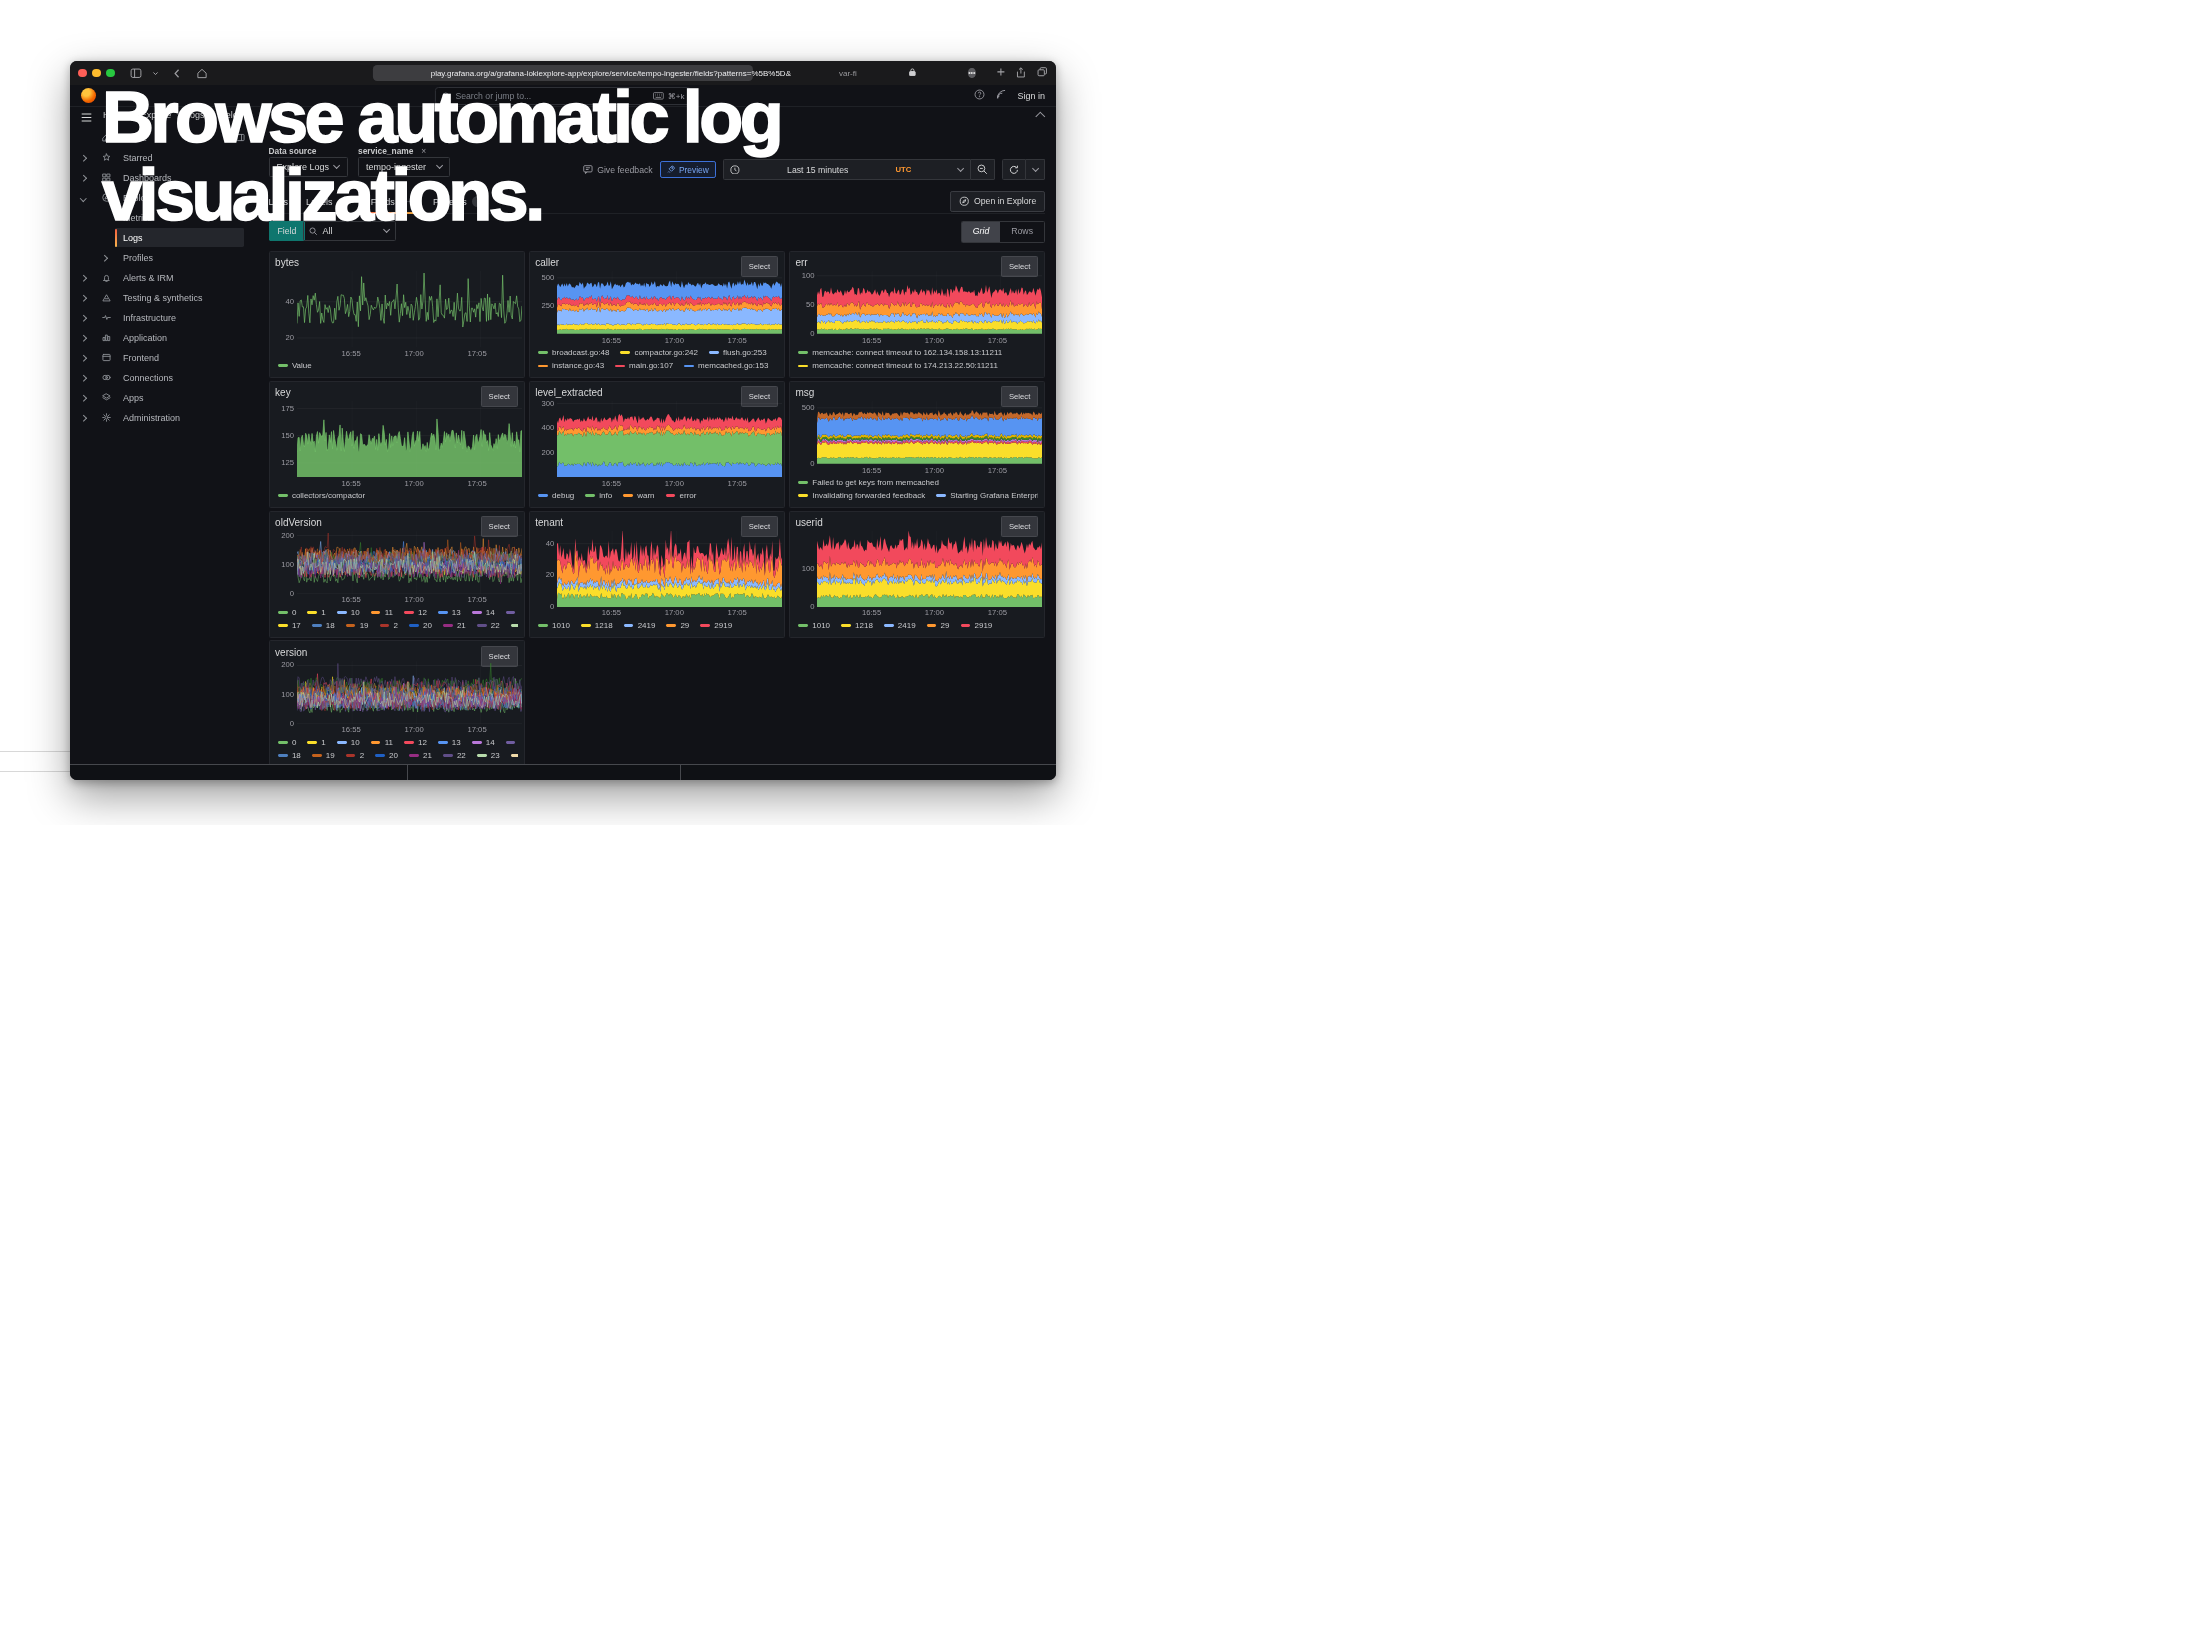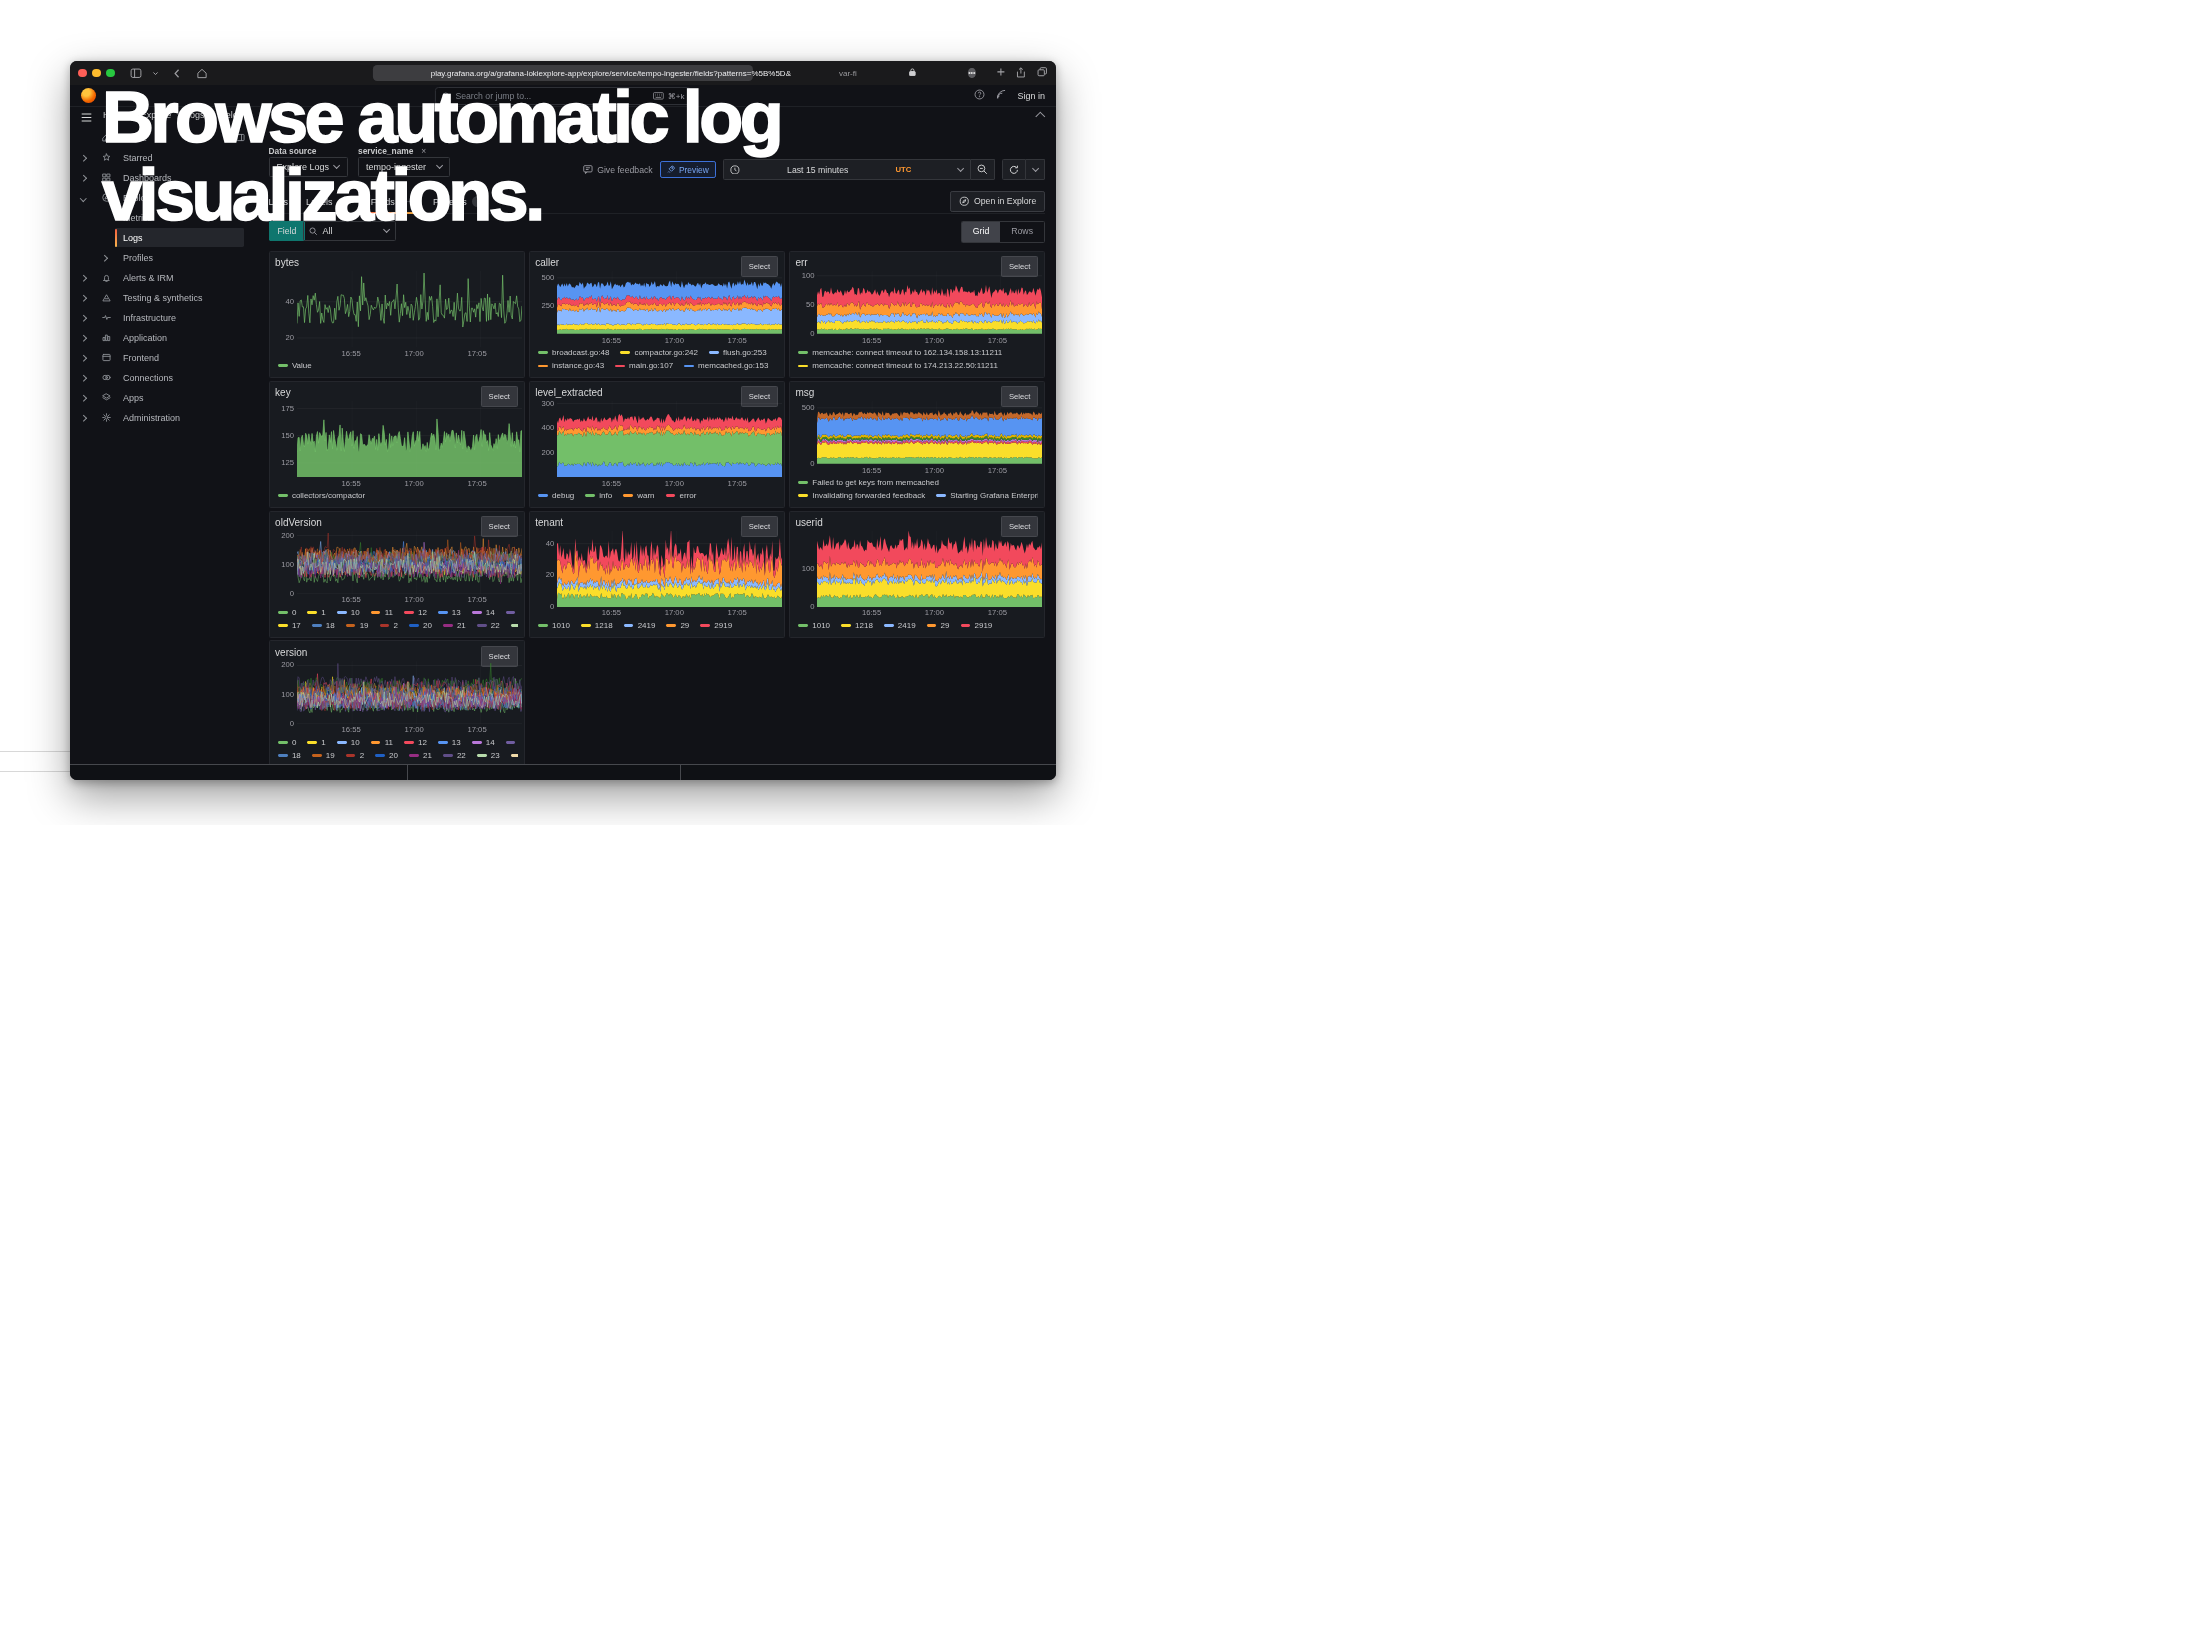--- a/index.html
+++ b/index.html
@@ -73,21 +73,21 @@
     background:#1d1f24;border-radius:2.1px;color:#d8d9da;font-size:8.7px;padding:0 7.7px;}
   
   #fieldrow{position:absolute;left:10.5px;top:93px;right:11px;height:19.5px;}
   #fieldchip{position:absolute;left:0;top:0;height:19.5px;background:#0f766e;border-radius:1.4px;display:flex;align-items:center;
     padding:0 9px;font-size:8.7px;color:#d8d9da;}
   #fieldsel{position:absolute;left:34px;top:0;width:93px;height:19.5px;border:0.7px solid #34363b;border-radius:1.4px;
     display:flex;align-items:center;gap:4.9px;padding:0 5.6px;box-sizing:border-box;color:#d8d9da;font-size:9px;}
   #fieldsel .dchev{margin-left:auto;width:4.2px;height:4.2px;border-right:1px solid #9b9ba2;border-bottom:1px solid #9b9ba2;transform:rotate(45deg);margin-top:-2.1px;}
   #viewtoggle{position:absolute;right:0;top:0;height:19.5px;border:0.7px solid #34363b;border-radius:1.4px;display:flex;overflow:hidden;}
   #viewtoggle .seg{padding:0 11px;line-height:18px;font-size:8.7px;color:#9b9ba2;}
-  #viewtoggle .seg.sel{background:#41434a;color:#fff;}
+  #viewtoggle .seg.sel{background:#41434a;color:#fff;font-style:italic;}
   
   #panels{position:absolute;left:10.5px;top:123px;display:grid;grid-template-columns:repeat(3,256px);gap:2.8px 4.2px;}
   .panel{width:256px;height:127px;background:#181b20;border:0.7px solid #24262c;border-radius:1.4px;box-sizing:border-box;
     padding:4.2px 5.6px 1.4px;position:relative;overflow:hidden;}
   .ptitle{font-size:10px;color:#d8d9da;height:15.3px;line-height:14px;}
   .psel{position:absolute;top:4.2px;right:5.6px;background:#34363c;border:0.7px solid #45474d;border-radius:1.4px;
     color:#dcdce0;font-size:7.7px;padding:5px 7px;font-family:"Liberation Sans",sans-serif;}
   .pchart{position:relative;margin-left:22px;margin-right:1.4px;}
   .pchart svg{display:block;}
   .ylab{position:absolute;left:-25px;width:22px;text-align:right;font-size:7.7px;color:#9b9ba2;}

